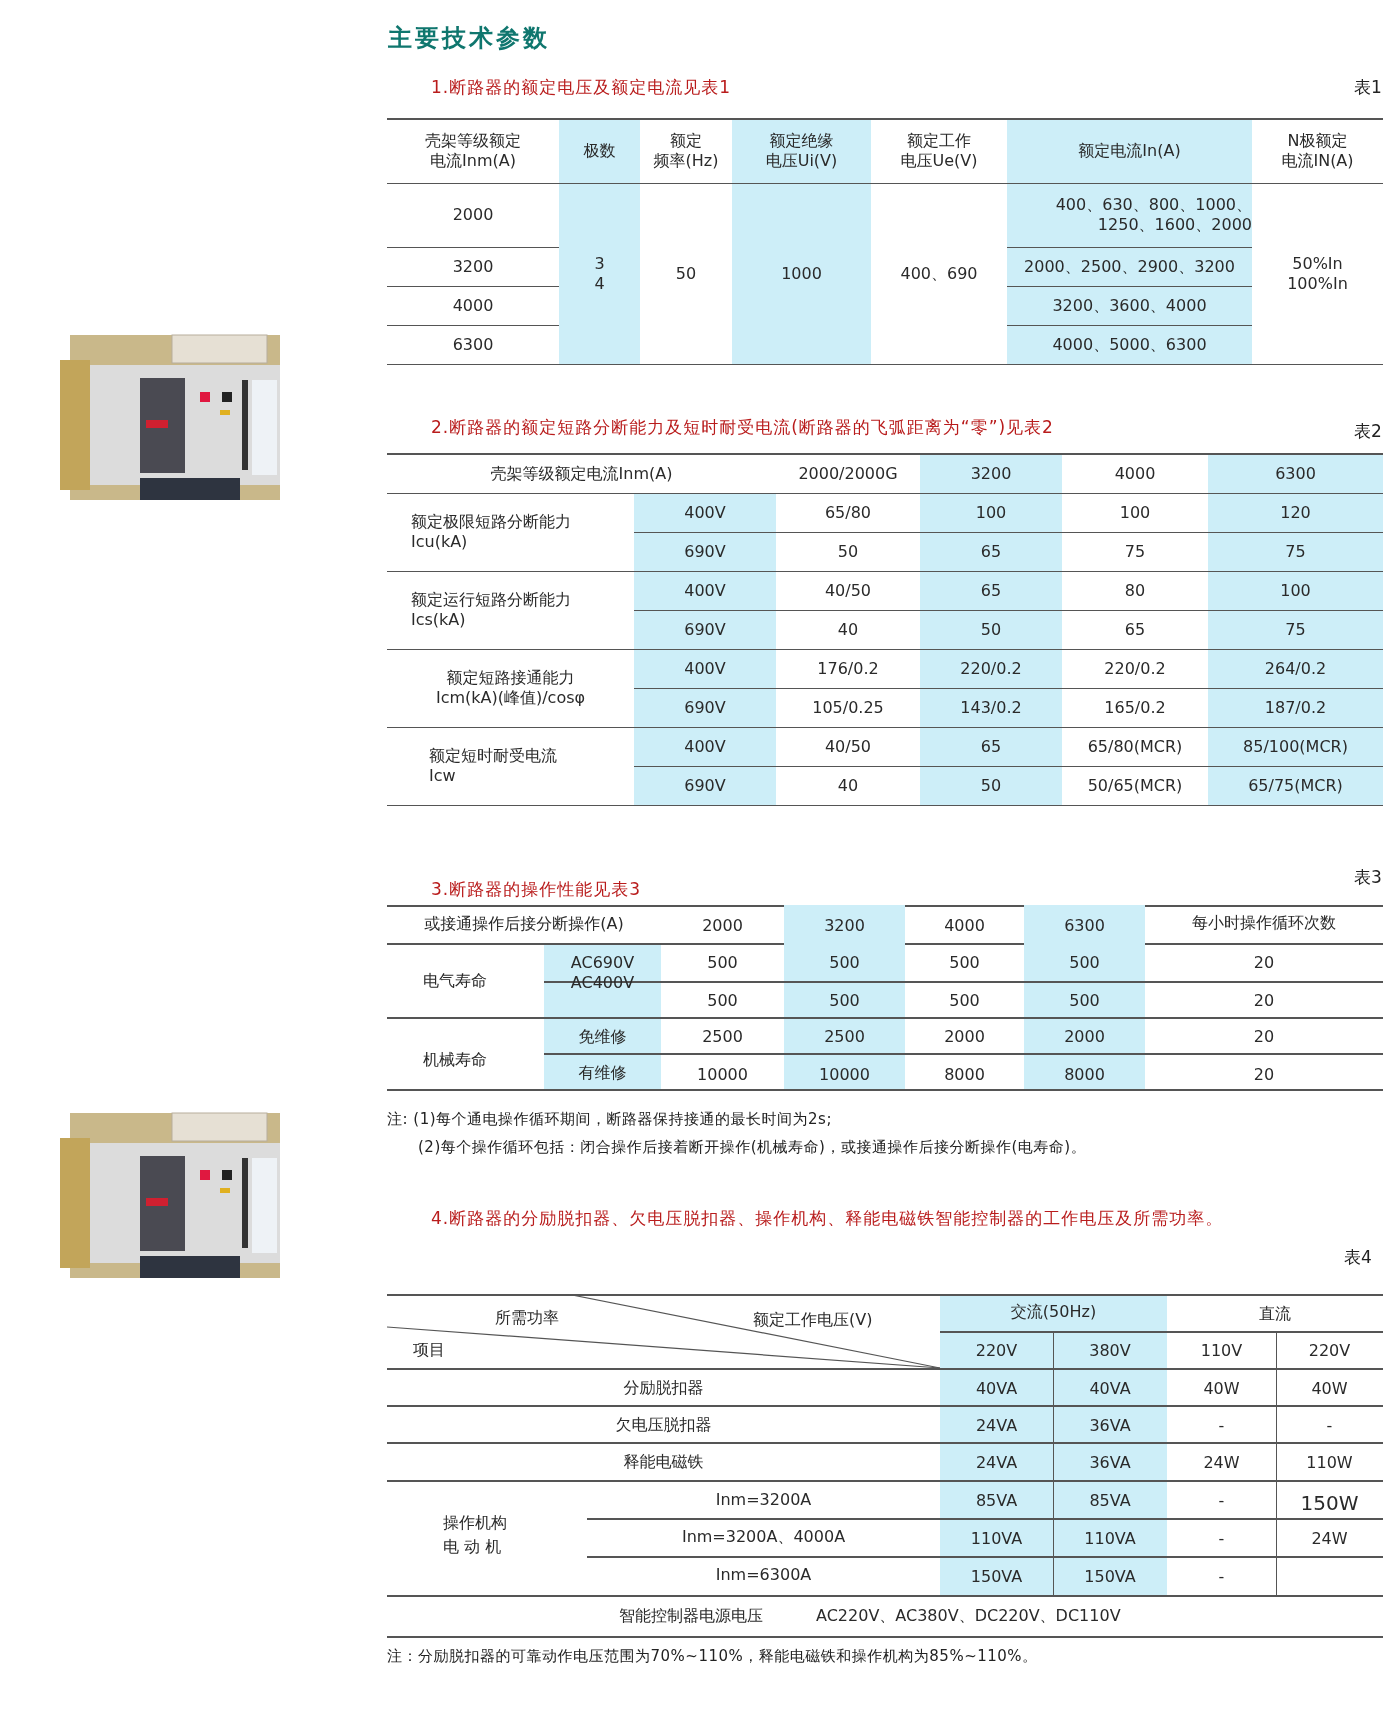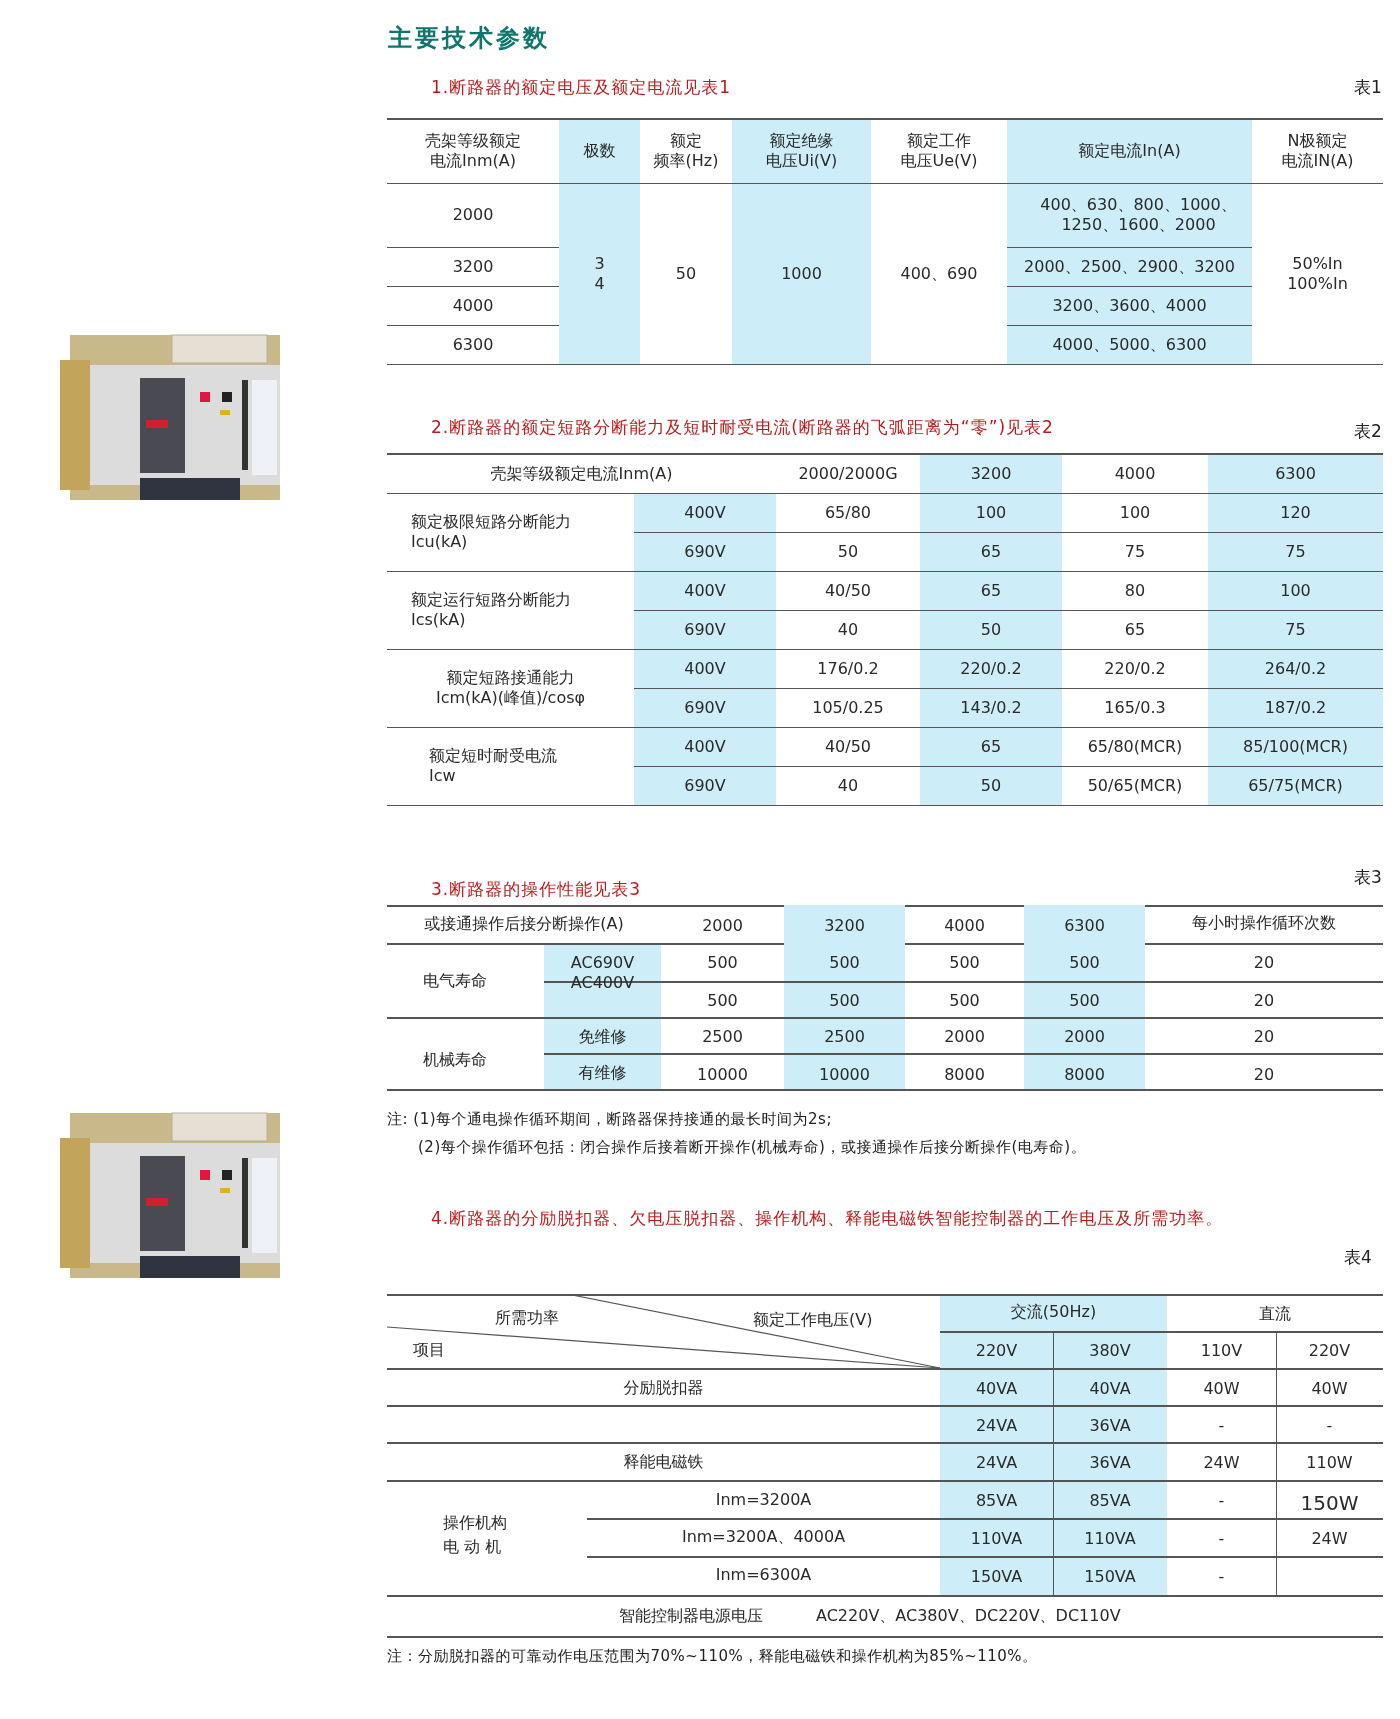--- a/index.html
+++ b/index.html
@@ -77,21 +77,21 @@
     <td class="b" style="white-space:pre-line;" data-name="t1-header-npole">N极额定
 电流IN(A)</td>
   </tr>
   <tr style="height:64px;">
     <td class="b" data-name="t1-frame">2000</td>
     <td class="bl" rowspan="4" style="white-space:pre-line;border-bottom:1.5px solid #555;" data-name="t1-poles">3
 4</td>
     <td rowspan="4" style="border-bottom:1.5px solid #555;" data-name="t1-frequency">50</td>
     <td class="bl" rowspan="4" style="border-bottom:1.5px solid #555;" data-name="t1-ui">1000</td>
     <td rowspan="4" style="border-bottom:1.5px solid #555;" data-name="t1-ue">400、690</td>
-    <td class="b bl" style="white-space:pre-line;text-align:center;padding-left:18px;" data-name="t1-in">400、630、800、1000、
+    <td class="b bl" style="white-space:pre-line;text-align:right;padding-left:18px;" data-name="t1-in">400、630、800、1000、
 1250、1600、2000</td>
     <td rowspan="4" style="white-space:pre-line;border-bottom:1.5px solid #555;" data-name="t1-npole">50%In
 100%In</td>
   </tr>
   <tr style="height:39px;">
     <td class="b" data-name="t1-frame">3200</td>
     <td class="b bl" data-name="t1-in">2000、2500、2900、3200</td>
   </tr>
   <tr style="height:39px;">
     <td class="b" data-name="t1-frame">4000</td>
@@ -164,21 +164,21 @@
     <td class="b bl" data-name="t2-voltage">400V</td>
     <td class="b" data-name="t2-cell">176/0.2</td>
     <td class="b bl" data-name="t2-cell">220/0.2</td>
     <td class="b" data-name="t2-cell">220/0.2</td>
     <td class="b bl" data-name="t2-cell">264/0.2</td>
       </tr>
   <tr style="height:39px;">
     <td class="b bl" data-name="t2-voltage">690V</td>
     <td class="b" data-name="t2-cell">105/0.25</td>
     <td class="b bl" data-name="t2-cell">143/0.2</td>
-    <td class="b" data-name="t2-cell">165/0.3</td>
+    <td class="b" data-name="t2-cell">165/0.2</td>
     <td class="b bl" data-name="t2-cell">187/0.2</td>
       </tr>
 
   <tr style="height:39px;">
         <td rowspan="2" class="b" style="white-space:pre-line;text-align:left;padding-left:42px;" data-name="t2-group-label">额定短时耐受电流
 Icw</td>
     <td class="b bl" data-name="t2-voltage">400V</td>
     <td class="b" data-name="t2-cell">40/50</td>
     <td class="b bl" data-name="t2-cell">65</td>
     <td class="b" data-name="t2-cell">65/80(MCR)</td>
@@ -287,20 +287,21 @@
   <div class="abs" style="left:666px;width:114px;top:47px;text-align:center;font-size:16px;" data-name="t4-voltage">380V</div>
   <div class="abs" style="left:780px;width:109px;top:47px;text-align:center;font-size:16px;" data-name="t4-voltage">110V</div>
   <div class="abs" style="left:889px;width:107px;top:47px;text-align:center;font-size:16px;" data-name="t4-voltage">220V</div>
 
   <div class="abs" style="left:0;width:553px;top:84px;text-align:center;font-size:16px;" data-name="t4-row-item">分励脱扣器</div>
   <div class="abs" style="left:553px;width:113px;top:85px;text-align:center;font-size:16px;" data-name="t4-cell">40VA</div>
   <div class="abs" style="left:666px;width:114px;top:85px;text-align:center;font-size:16px;" data-name="t4-cell">40VA</div>
   <div class="abs" style="left:780px;width:109px;top:85px;text-align:center;font-size:16px;" data-name="t4-cell">40W</div>
   <div class="abs" style="left:889px;width:107px;top:85px;text-align:center;font-size:16px;" data-name="t4-cell">40W</div>
 
+  <div class="abs" style="left:0;width:553px;top:121px;text-align:center;font-size:16px;" data-name="t4-row-item">欠电压脱扣器</div>
   <div class="abs" style="left:553px;width:113px;top:122px;text-align:center;font-size:16px;" data-name="t4-cell">24VA</div>
   <div class="abs" style="left:666px;width:114px;top:122px;text-align:center;font-size:16px;" data-name="t4-cell">36VA</div>
   <div class="abs" style="left:780px;width:109px;top:122px;text-align:center;font-size:16px;" data-name="t4-cell">-</div>
   <div class="abs" style="left:889px;width:107px;top:122px;text-align:center;font-size:16px;" data-name="t4-cell">-</div>
 
   <div class="abs" style="left:0;width:553px;top:158px;text-align:center;font-size:16px;" data-name="t4-row-item">释能电磁铁</div>
   <div class="abs" style="left:553px;width:113px;top:159px;text-align:center;font-size:16px;" data-name="t4-cell">24VA</div>
   <div class="abs" style="left:666px;width:114px;top:159px;text-align:center;font-size:16px;" data-name="t4-cell">36VA</div>
   <div class="abs" style="left:780px;width:109px;top:159px;text-align:center;font-size:16px;" data-name="t4-cell">24W</div>
   <div class="abs" style="left:889px;width:107px;top:159px;text-align:center;font-size:16px;" data-name="t4-cell">110W</div>

